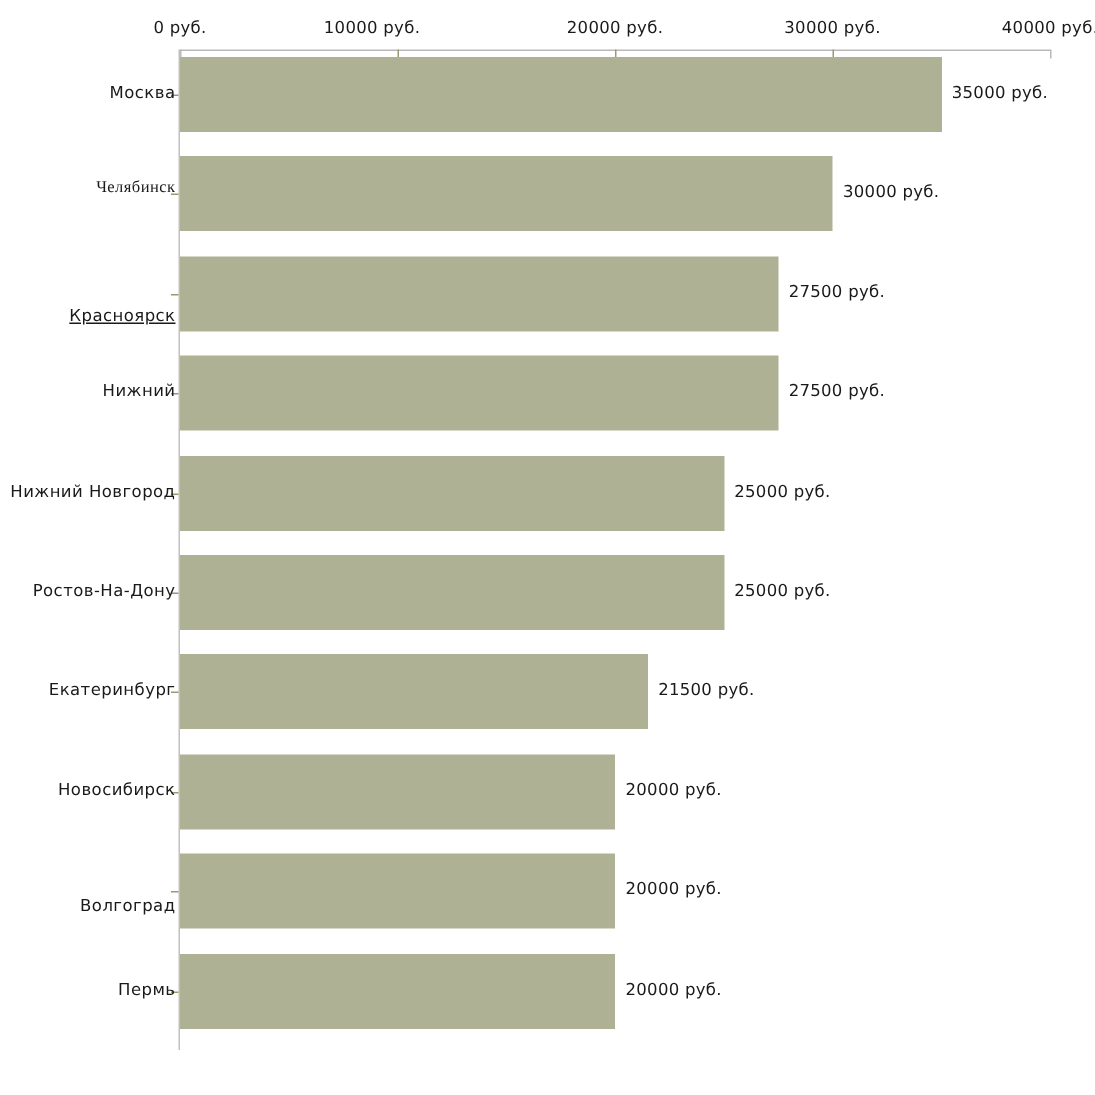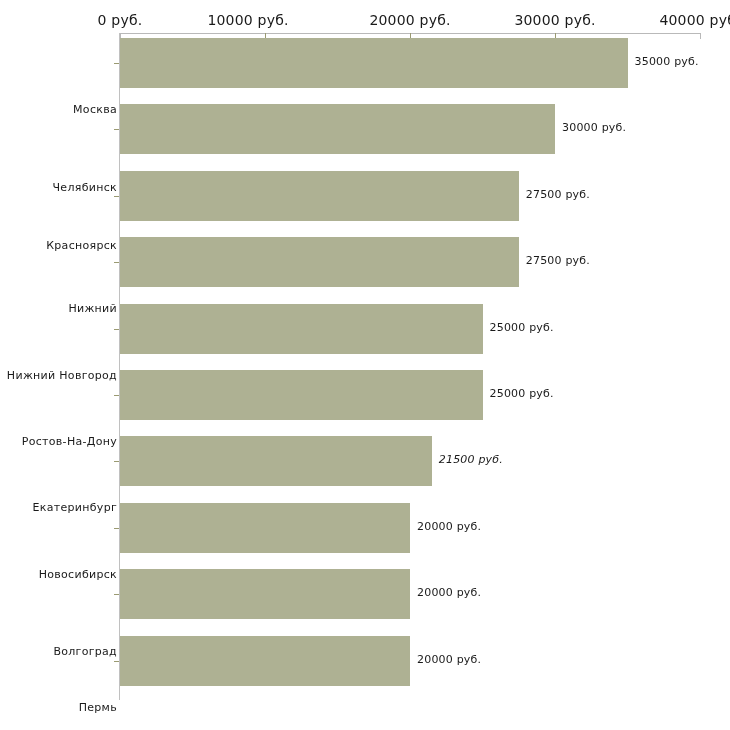--- a/index.html
+++ b/index.html
@@ -37,21 +37,21 @@
     top: 33px;
     width: 1px;
     height: 6px;
     background: #9a9a72;
   }
   .x-tick.edge { background: #b9b9b9; }
 
   .x-tick-label {
     position: absolute;
     top: 12px;
-    font-size: 14px;
+    font-size: 11px;
     color: #1a1a1a;
     white-space: nowrap;
     transform: translateX(-50%);
     letter-spacing: 0.2px;
   }
 
   
   .y-axis-line {
     position: absolute;
     left: 119px;
@@ -68,21 +68,20 @@
     background: #9a9a72;
   }
   .y-cat-label {
     position: absolute;
     right: 613px;            
     font-size: 11px;
     color: #1a1a1a;
     white-space: nowrap;
     text-align: right;
     letter-spacing: 0.3px;
-    margin-top: 48px;
   }
 
   
   .bar {
     position: absolute;
     left: 120px;
     background: #aeb193;
   }
   .bar-value-label {
     position: absolute;
@@ -113,42 +112,42 @@
 
   <div class="y-axis-line"></div>
 
   <div id="bars-layer">
       <div class="bar" style="top: 38px; width: 507.5px; height: 50px; background: rgb(174, 177, 147);"></div>
       <div class="y-tick" style="top: 63px; background: rgb(154, 154, 114);"></div>
       <div class="y-cat-label" style="top: 55px;">Москва</div>
       <div class="bar-value-label" style="left: 634.5px; top: 55px;">35000 руб.</div>
       <div class="bar" style="top: 104.4px; width: 435px; height: 50px; background: rgb(174, 177, 147);"></div>
       <div class="y-tick" style="top: 129px; background: rgb(154, 154, 114);"></div>
-      <div class="y-cat-label" style="top: 133px;">Челябинск</div>
+      <div class="y-cat-label" style="top: 119px; font-family: Liberation Serif, serif;">Челябинск</div>
       <div class="bar-value-label" style="left: 562px; top: 121.4px;">30000 руб.</div>
       <div class="bar" style="top: 170.8px; width: 398.75px; height: 50px; background: rgb(174, 177, 147);"></div>
       <div class="y-tick" style="top: 196px; background: rgb(154, 154, 114);"></div>
-      <div class="y-cat-label" style="top: 191px;">Красноярск</div>
+      <div class="y-cat-label" style="top: 204px; text-decoration: underline;">Красноярск</div>
       <div class="bar-value-label" style="left: 525.75px; top: 187.8px;">27500 руб.</div>
       <div class="bar" style="top: 237.2px; width: 398.75px; height: 50px; background: rgb(174, 177, 147);"></div>
       <div class="y-tick" style="top: 262px; background: rgb(154, 154, 114);"></div>
       <div class="y-cat-label" style="top: 254.2px;">Нижний</div>
       <div class="bar-value-label" style="left: 525.75px; top: 254.2px;">27500 руб.</div>
       <div class="bar" style="top: 303.6px; width: 362.5px; height: 50px; background: rgb(174, 177, 147);"></div>
       <div class="y-tick" style="top: 329px; background: rgb(154, 154, 114);"></div>
       <div class="y-cat-label" style="top: 320.6px;">Нижний Новгород</div>
       <div class="bar-value-label" style="left: 489.5px; top: 320.6px;">25000 руб.</div>
       <div class="bar" style="top: 370px; width: 362.5px; height: 50px; background: rgb(174, 177, 147);"></div>
       <div class="y-tick" style="top: 395px; background: rgb(154, 154, 114);"></div>
       <div class="y-cat-label" style="top: 387px; padding-left: 35px;">Ростов-На-Дону</div>
       <div class="bar-value-label" style="left: 489.5px; top: 387px;">25000 руб.</div>
       <div class="bar" style="top: 436.4px; width: 311.75px; height: 50px; background: rgb(174, 177, 147);"></div>
       <div class="y-tick" style="top: 461px; background: rgb(154, 154, 114);"></div>
       <div class="y-cat-label" style="top: 453.4px;">Екатеринбург</div>
-      <div class="bar-value-label" style="left: 438.75px; top: 453.4px; font-style: italic;">21500 руб.</div>
+      <div class="bar-value-label" style="left: 438.75px; top: 453.4px;">21500 руб.</div>
       <div class="bar" style="top: 502.8px; width: 290px; height: 50px; background: rgb(174, 177, 147);"></div>
       <div class="y-tick" style="top: 528px; background: rgb(154, 154, 114);"></div>
       <div class="y-cat-label" style="top: 519.8px;">Новосибирск</div>
       <div class="bar-value-label" style="left: 417px; top: 519.8px;">20000 руб.</div>
       <div class="bar" style="top: 569.2px; width: 290px; height: 50px; background: rgb(174, 177, 147);"></div>
       <div class="y-tick" style="top: 594px; background: rgb(154, 154, 114);"></div>
       <div class="y-cat-label" style="top: 597px;">Волгоград</div>
       <div class="bar-value-label" style="left: 417px; top: 586.2px;">20000 руб.</div>
       <div class="bar" style="top: 635.6px; width: 290px; height: 50px; background: rgb(174, 177, 147);"></div>
       <div class="y-tick" style="top: 661px; background: rgb(154, 154, 114);"></div>

